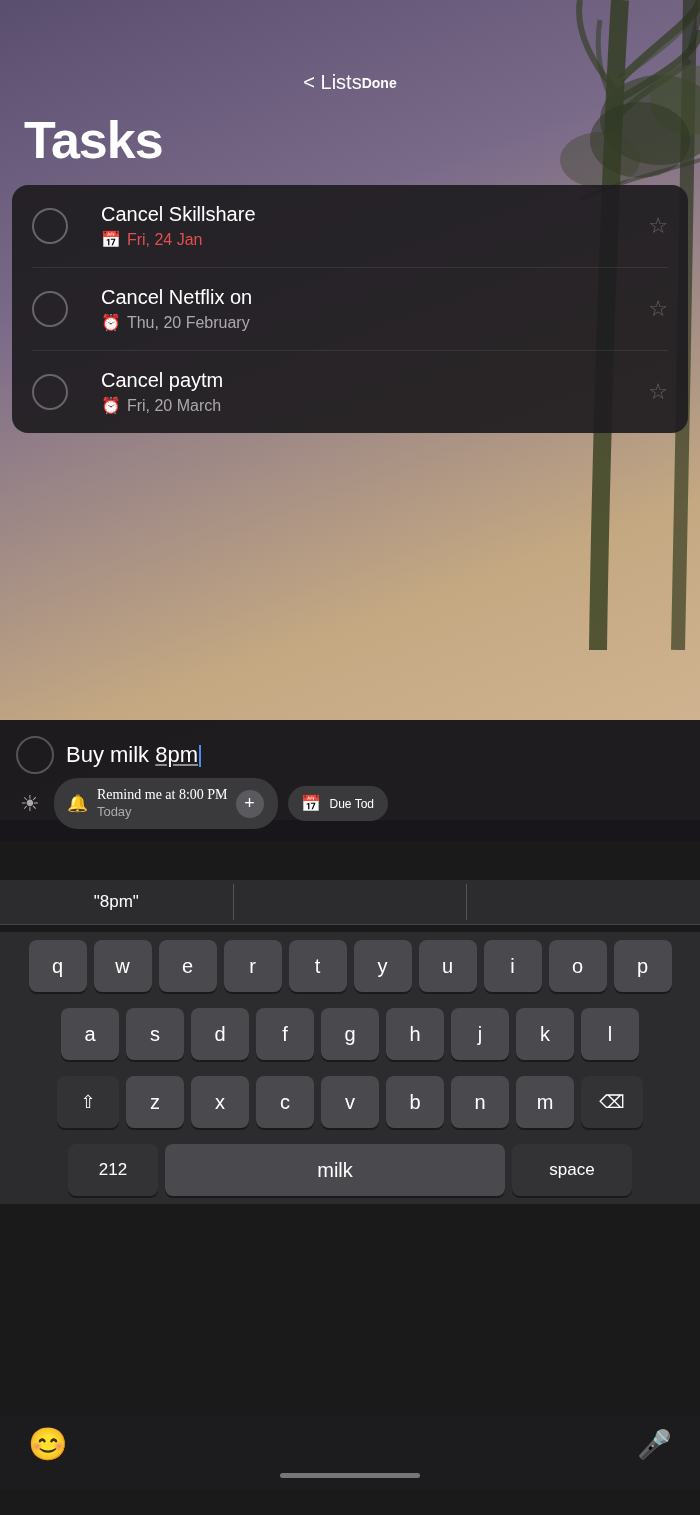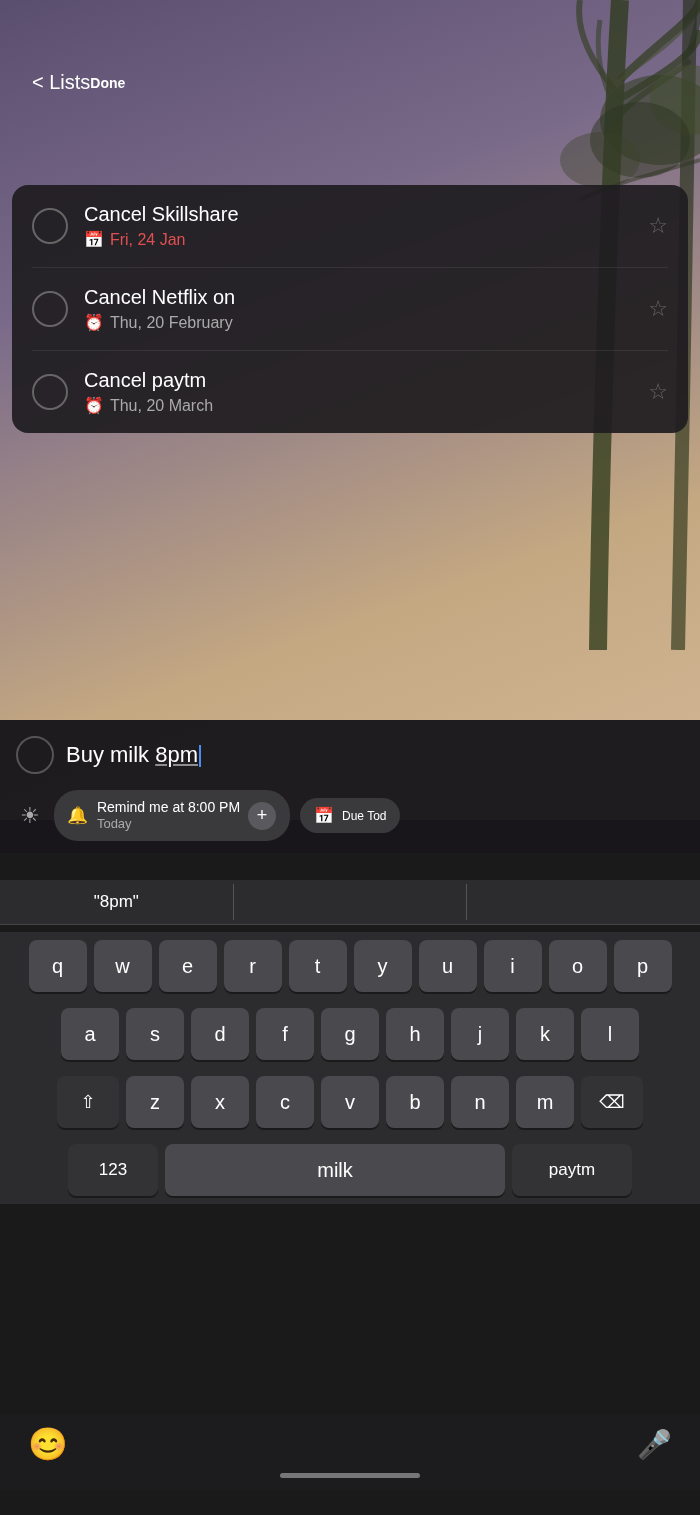--- a/index.html
+++ b/index.html
@@ -63,25 +63,25 @@
 
     .status-icons {
       display: flex;
       align-items: center;
       gap: 8px;
     }
 
     
     .nav-bar {
       position: absolute;
-      top: 55px; left: 15px; right: 0;
+      top: 55px; left: 0; right: 0;
       height: 55px;
       display: flex;
       align-items: center;
-      justify-content: flex-start;
+      justify-content: center;
       padding: 0 17px;
       z-index: 10;
     }
 
     .nav-back {
       color: #fff;
       font-size: 20px;
       display: flex;
       align-items: center;
       gap: 4px;
@@ -159,37 +159,36 @@
     .tasks-card {
       background: rgba(30, 28, 32, 0.92);
       border-radius: 16px;
       overflow: hidden;
     }
 
     .task-item-inner {
       padding: 18px 20px;
       display: flex;
       align-items: center;
-      gap: 16px;
+      gap: 33px;
     }
 
     
     .input-area {
       position: absolute;
       top: 720px; left: 0; right: 0;
       background: rgba(25, 23, 28, 0.97);
       z-index: 20;
       padding: 16px 16px 0;
     }
 
     .input-row {
       display: flex;
       align-items: center;
       gap: 12px;
-      margin-bottom: 12px;
     }
 
     .input-circle {
       width: 38px;
       height: 38px;
       border-radius: 50%;
       border: 2px solid #555;
       flex-shrink: 0;
     }
 
@@ -243,21 +242,21 @@
       color: #ccc;
       font-size: 17px;
     }
 
     .remind-pill-text {
       color: #fff;
       font-size: 14px;
       line-height: 1.3;
     }
 
-    .remind-pill-text .line1 { display: block; }
+    .remind-pill-text .line1 { display: block; font-family: Liberation Serif, serif; }
     .remind-pill-text .line2 { display: block; color: #aaa; font-size: 13px; }
 
     .add-btn {
       width: 28px;
       height: 28px;
       border-radius: 50%;
       background: #5a5a5e;
       display: flex;
       align-items: center;
       justify-content: center;
@@ -462,20 +461,21 @@
     </svg>
   </div>
   <div class="bg-bottom"></div>
 
 
   <div class="nav-bar">
     <span class="nav-back">&lt; Lists</span>
     <span class="nav-done">Done</span>
   </div>
 
+  <h1 class="page-title">Tasks</h1>
 
   <div class="task-list">
     <div class="tasks-card">
 
       <div class="task-item-inner">
         <div class="task-circle"></div>
         <div class="task-content">
           <div class="task-title">Cancel Skillshare</div>
           <div class="task-date overdue">
             <span>📅</span>
@@ -498,21 +498,21 @@
         <span class="task-star">☆</span>
       </div>
       <div class="task-divider"></div>
 
       <div class="task-item-inner">
         <div class="task-circle"></div>
         <div class="task-content">
           <div class="task-title">Cancel paytm</div>
           <div class="task-date normal">
             <span style="color:#aaa">⏰</span>
-            <span style="color:#aaa">Thu, 20 March</span>
+            <span style="color:#aaa">Fri, 20 March</span>
           </div>
         </div>
         <span class="task-star">☆</span>
       </div>
     </div>
   </div>
 
   <div class="input-area">
 
     <div class="input-row">
@@ -580,23 +580,23 @@
       <div class="key">x</div>
       <div class="key">c</div>
       <div class="key">v</div>
       <div class="key">b</div>
       <div class="key">n</div>
       <div class="key">m</div>
       <div class="key backspace dark" style="font-size:18px;">⌫</div>
     </div>
 
     <div class="keyboard-row">
-      <div class="key dark wide">123</div>
+      <div class="key dark wide">212</div>
       <div class="key space">milk</div>
-      <div class="key dark return">paytm</div>
+      <div class="key dark return">space</div>
     </div>
   </div>
 
   <div class="bottom-bar" style="position:absolute; top:1415px; left:0; right:0; z-index:20;">
     <span style="font-size:32px;">😊</span>
     <span style="font-size:28px; color:#aaa;">🎤</span>
   </div>
 
   <div class="home-indicator" style="position:absolute; top:1465px; left:0; right:0; z-index:20;">
     <div class="home-bar"></div>

